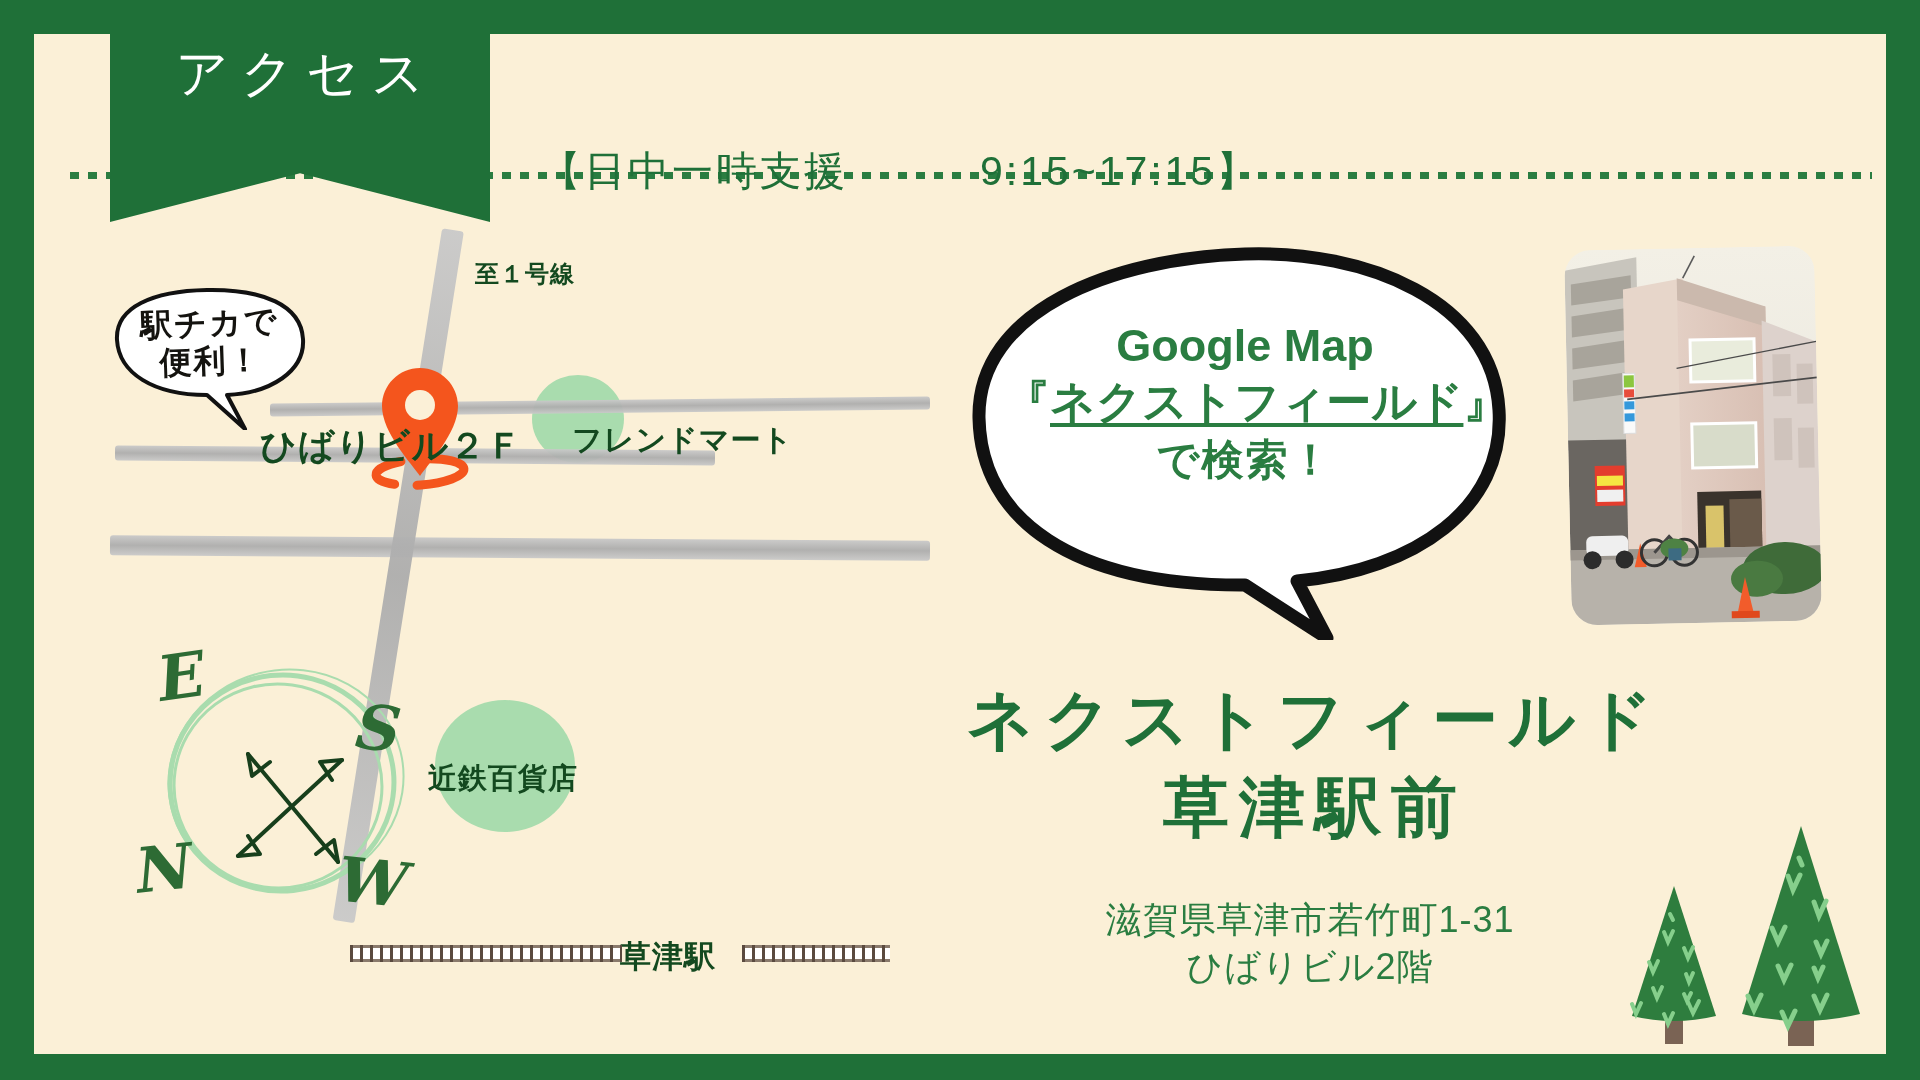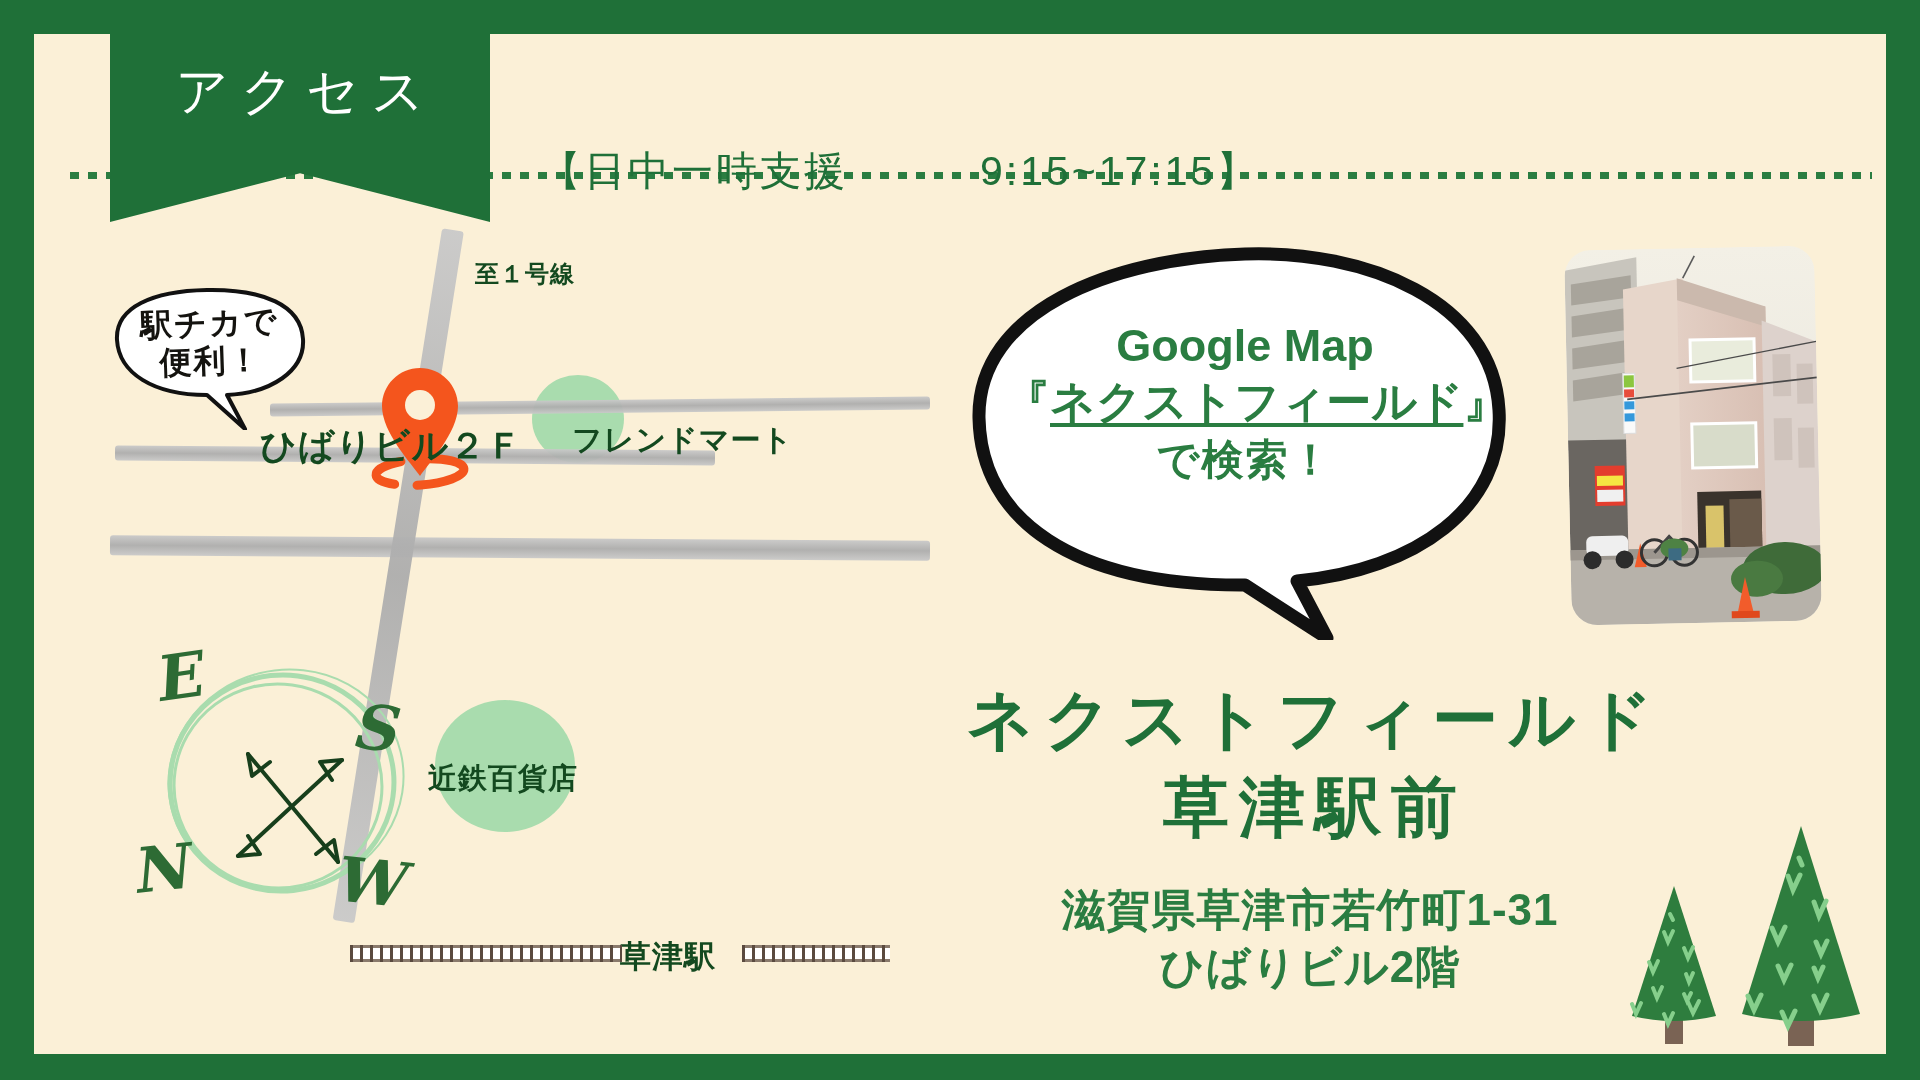--- a/index.html
+++ b/index.html
@@ -23,21 +23,21 @@
   #header-band{
     position:absolute; left:0; top:0; width:1920px; height:34px;
     background:#1f7038;
   }
   #access-tab{
     position:absolute;
     left:110px; top:0; width:380px; height:222px;
     background:#1f7038;
     clip-path: polygon(0 0, 100% 0, 100% 100%, 50% 78%, 0 100%);
     display:flex; align-items:flex-start; justify-content:center;
-    padding-top:57px;
+    padding-top:39px;
     z-index:6;
   }
   #access-tab .tab-text{
     color:#ffffff;
     font-size:52px;
     letter-spacing:12px;
     font-weight:400;
     text-indent:12px;
   }
   #hours-block{
@@ -138,22 +138,22 @@
     transform:rotate(-1.2deg);
   }
   
   #title-block{
     position:absolute; left:830px; top:675px; width:960px; z-index:5;
     text-align:center; color:#1f7038;
   }
   #title-line1{ font-size:66px; font-weight:700; letter-spacing:10px; text-indent:10px;}
   #title-line2{ font-size:66px; font-weight:700; letter-spacing:10px; text-indent:10px; margin-top:-2px;}
   #addr{
-    margin-top:28px;
-    font-size:44px; font-weight:700; line-height:1.3; letter-spacing:1px;
+    margin-top:44px;
+    font-size:36px; font-weight:400; line-height:1.3; letter-spacing:1px;
     color:#2a7d41;
   }
   
   #trees{ position:absolute; left:1560px; top:790px; width:340px; height:270px; z-index:5;}
 </style>
 </head>
 <body>
 
 <div id="poster">
   <div id="cream"></div>

